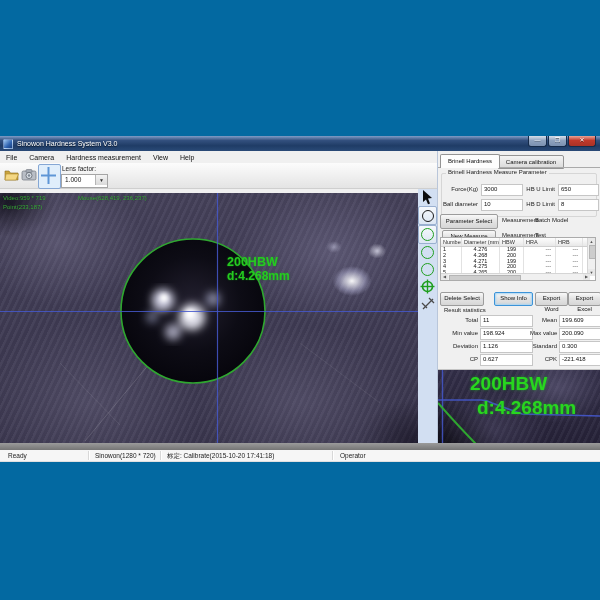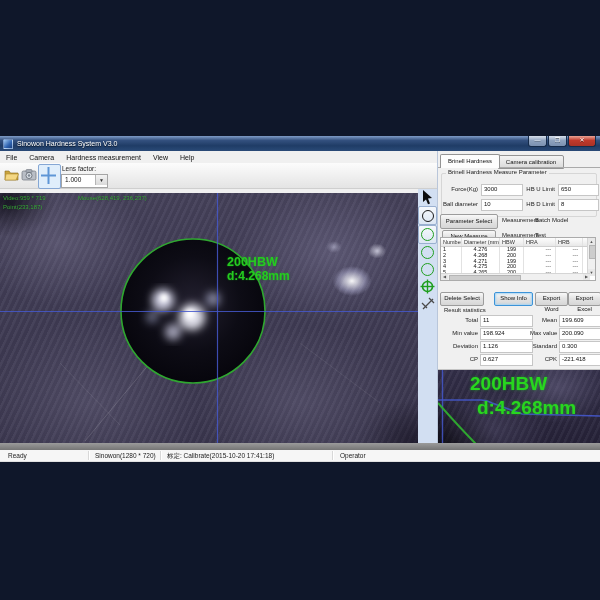--- a/index.html
+++ b/index.html
@@ -1,16 +1,16 @@
 <!DOCTYPE html>
 <html><head>
 <meta charset="utf-8">
 <style>
   html,body{margin:0;padding:0;background:#fff;}
-  .page{position:relative;width:600px;height:600px;background:#0f172a;overflow:hidden;
+  .page{position:relative;width:600px;height:600px;background:#0369a1;overflow:hidden;
         font-family:"Liberation Sans",sans-serif;-webkit-font-smoothing:antialiased;}
   .window{position:absolute;left:0;top:136px;width:600px;height:325px;background:#f0f0f0;}
   .abs{position:absolute;box-sizing:border-box;}
 
   
   .titlebar{left:0;top:0;width:600px;height:15px;
     background:linear-gradient(#7f9cc7,#33507e 30%,#1f3c66 65%,#2a4a77);display:flex;align-items:center;}
   .app-icon{width:8px;height:8px;margin-left:3px;border-radius:1px;
     background:linear-gradient(135deg,#9ec7f0,#2d62b0 60%,#1b3f7a);border:1px solid rgba(255,255,255,.35);}
   .win-title{color:#fff;font-size:7px;margin-left:4px;text-shadow:0 1px 1px rgba(0,0,0,.7);white-space:nowrap;}

